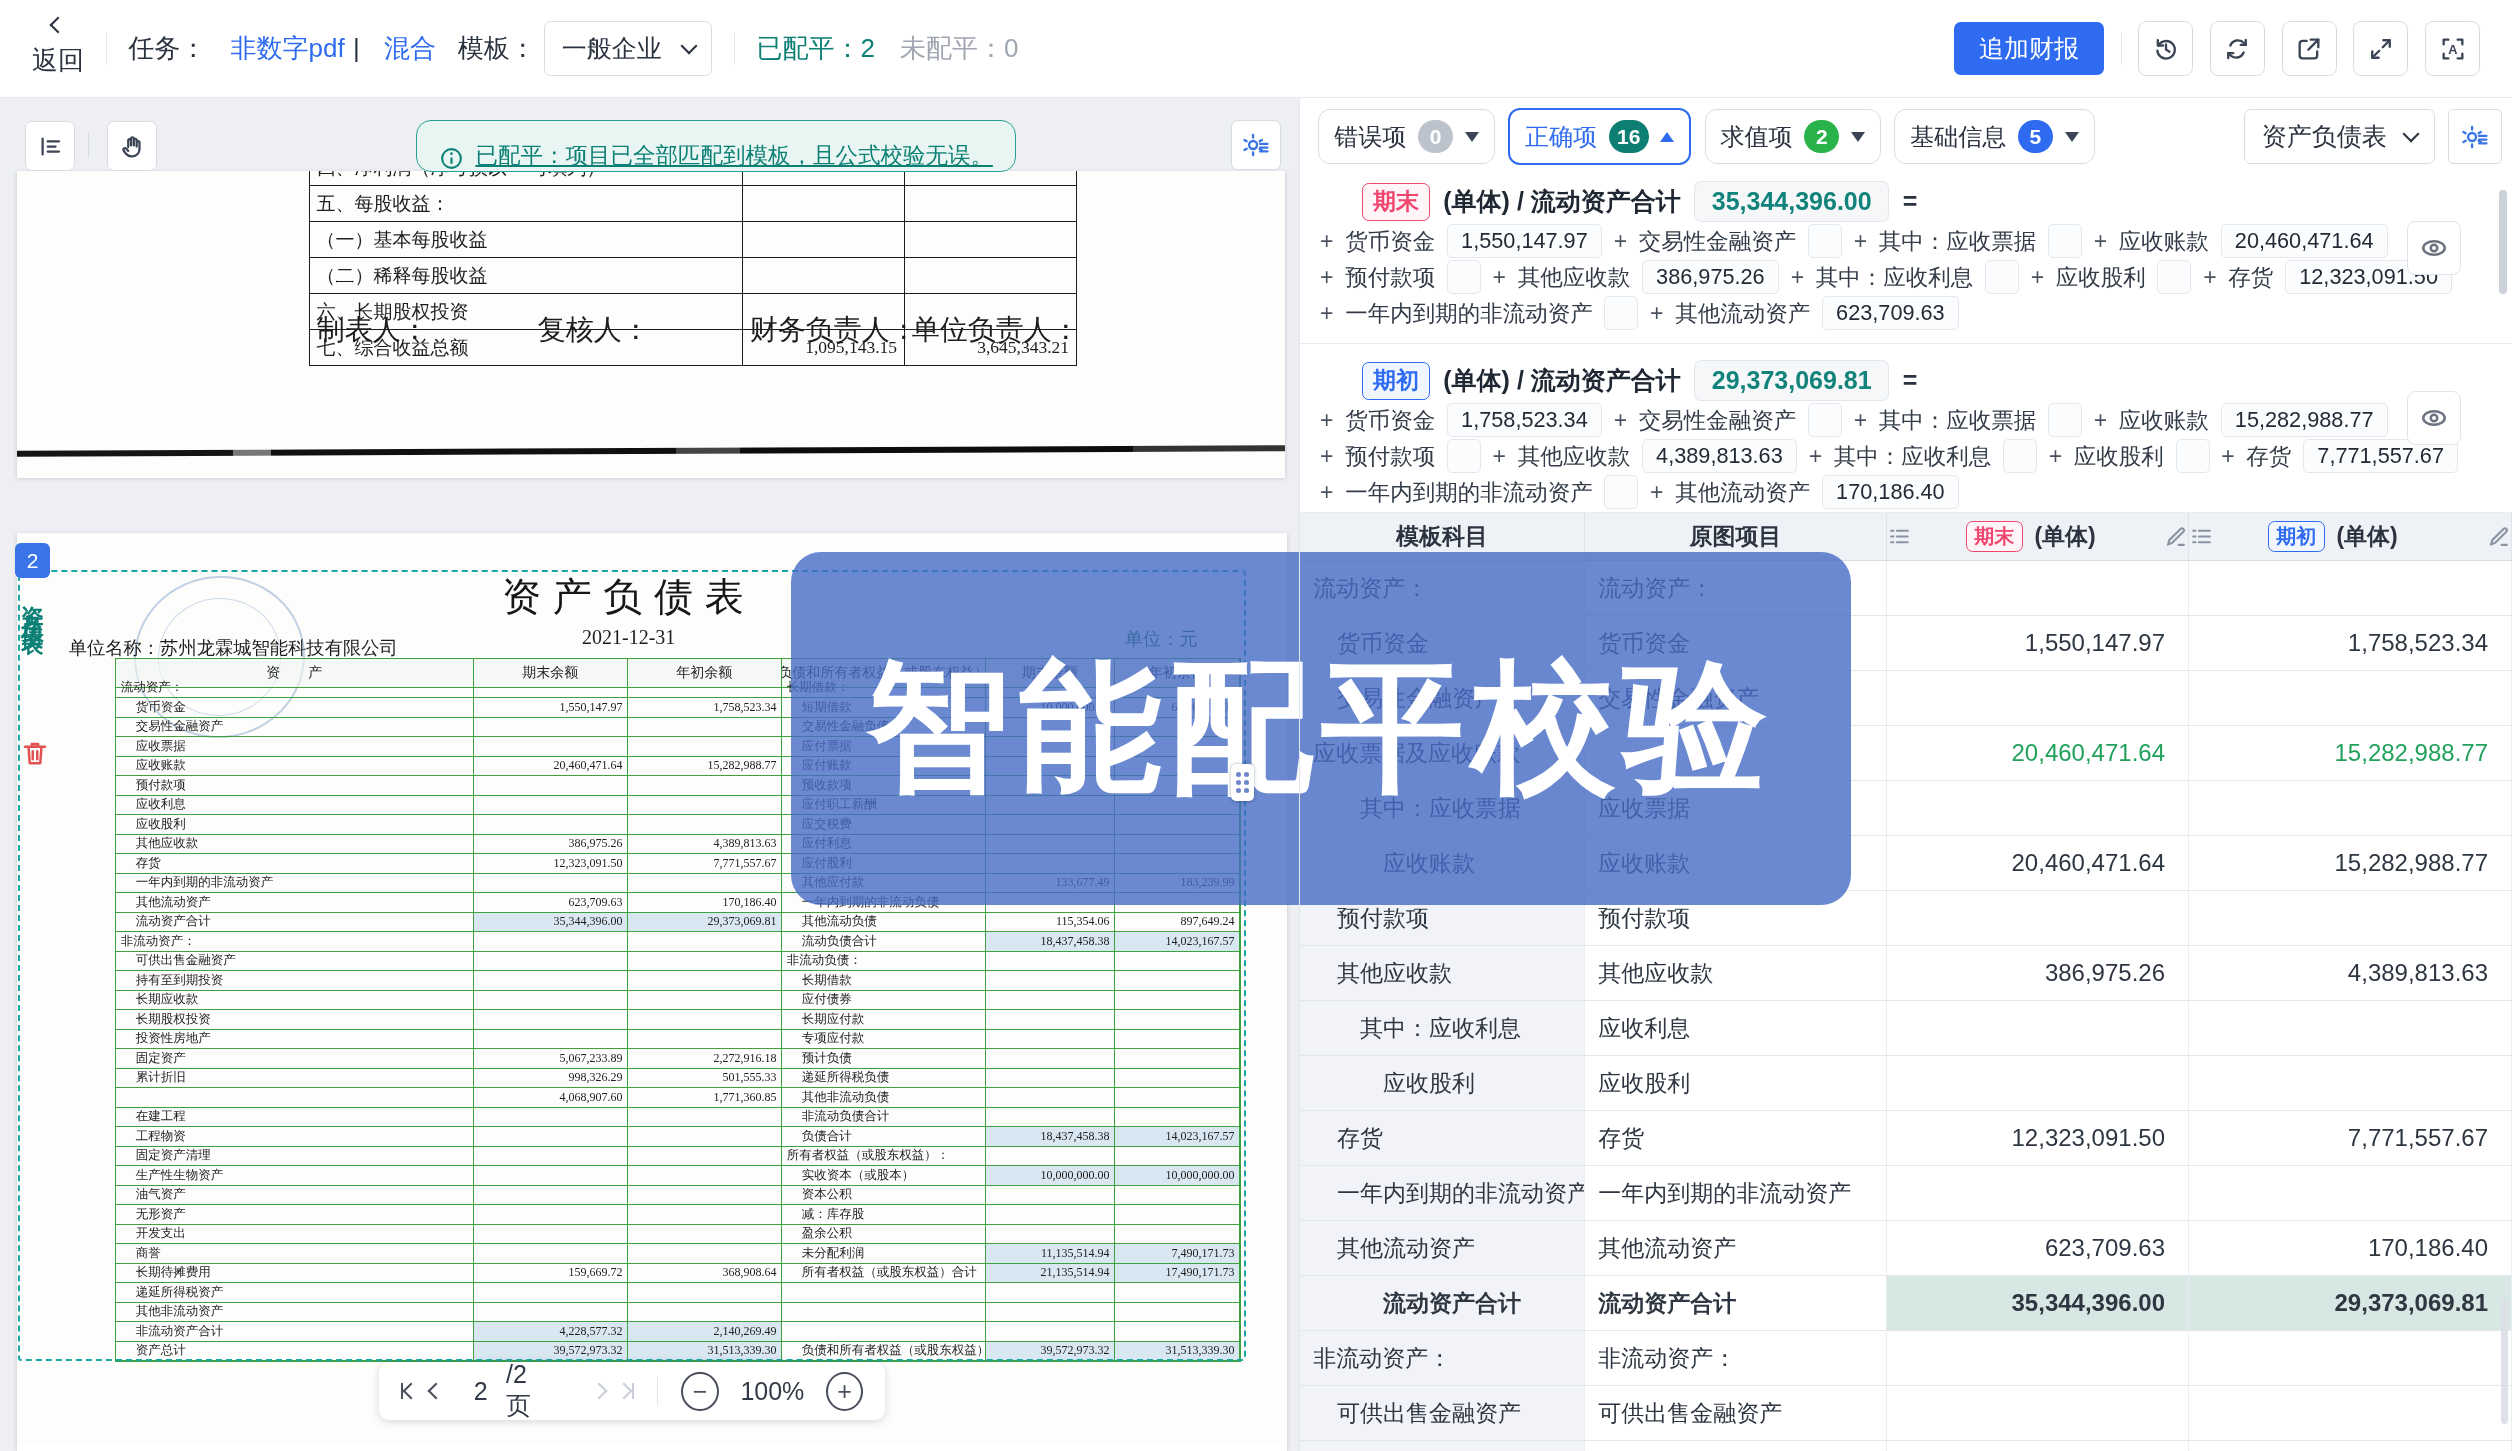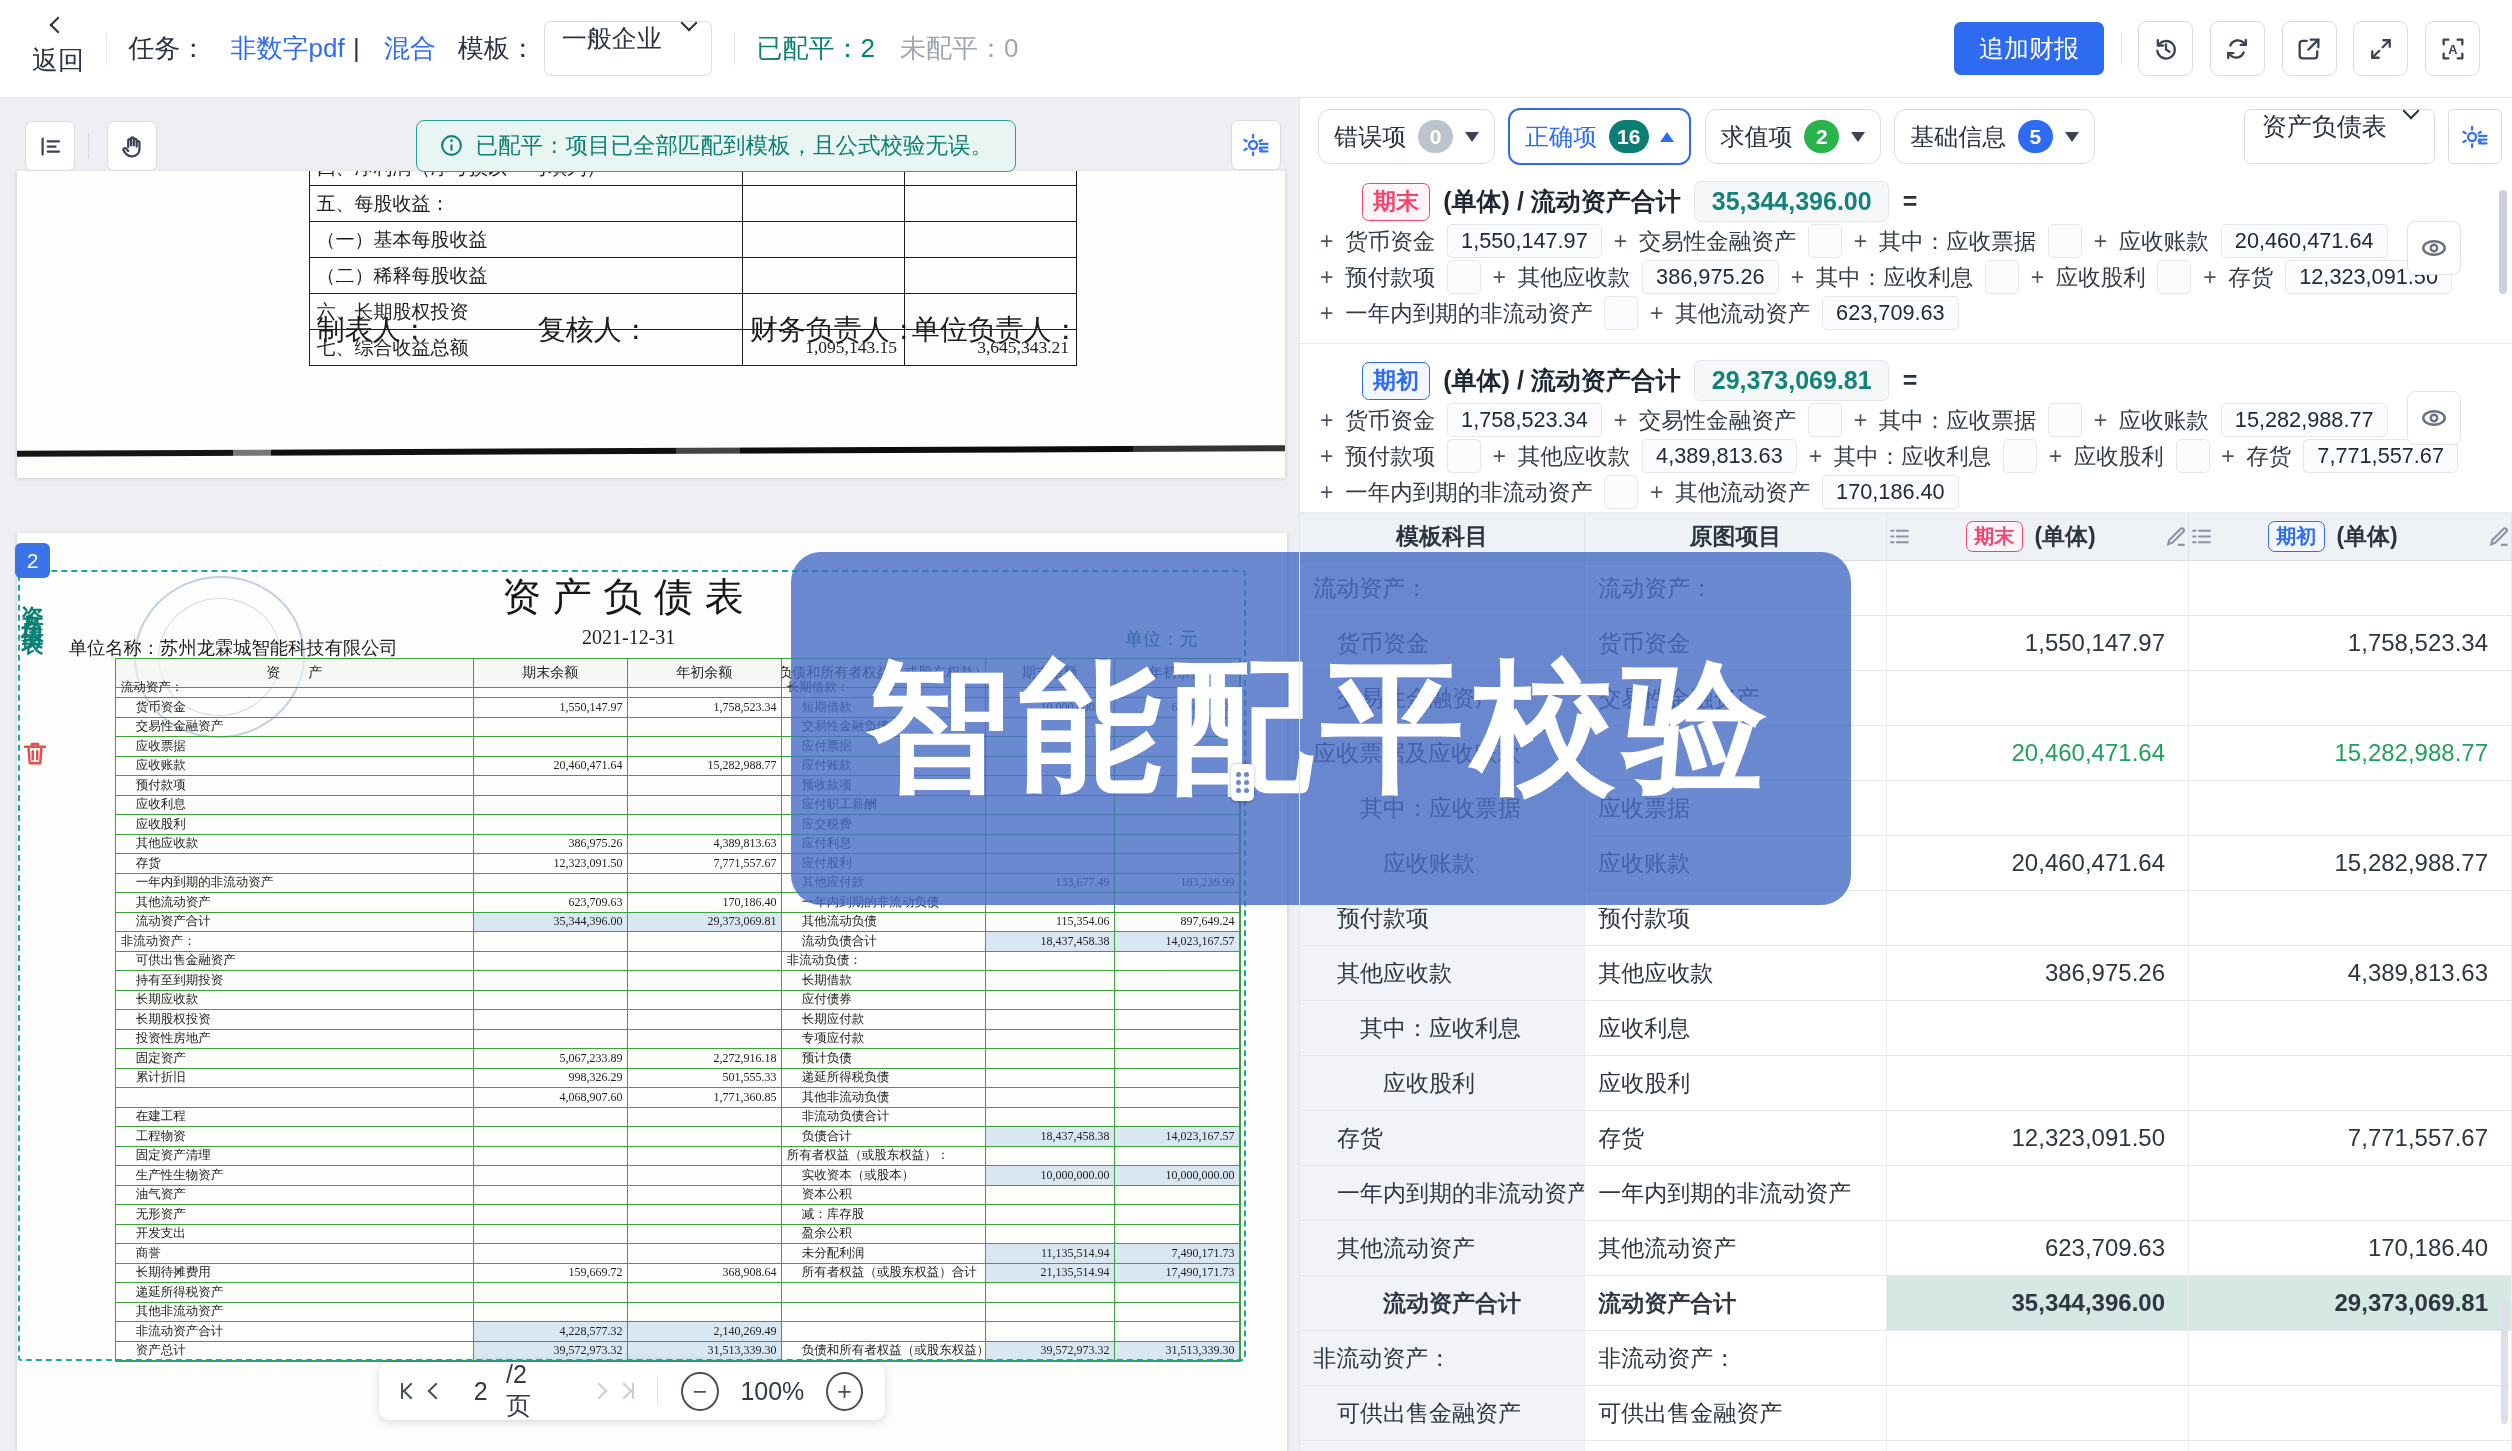--- a/index.html
+++ b/index.html
@@ -8,39 +8,39 @@
   
   .topbar{position:absolute;left:0;top:0;width:2512px;height:98px;background:#fff;
           border-bottom:0.8px solid #e5e8ec;display:flex;align-items:center;padding:0 32px;box-sizing:border-box;gap:21.7px;z-index:70;}
   .tb-back{display:flex;align-items:center;gap:11.7px;font-size:26px;color:#2b3340;cursor:pointer;flex-direction:column;}
   .chv{display:inline-block;width:10px;height:10px;border-right:2.5px solid currentColor;border-bottom:2.5px solid currentColor;}
   .chv.left{transform:rotate(135deg);}
   .chv.down{transform:rotate(45deg);margin-top:-5px;}
   .vdiv{width:0.8px;height:32px;background:#e3e6ea;flex:0 0 auto;}
   .tb-task{display:flex;align-items:center;gap:8.3px;font-size:26px;}
   .blue-text{color:#2e6bf0;margin-left:16px;}
-  .tb-select{display:flex;justify-content:space-between;gap:18.3px;border:1.2px solid #d9dde3;border-radius:6.7px;
+  .tb-select{display:flex;align-items:center;justify-content:space-between;gap:18.3px;border:1.2px solid #d9dde3;border-radius:6.7px;
              height:53px;padding:0 16.7px;min-width:133px;font-size:25px;color:#2b3340;background:#fff;cursor:pointer;}
   .tb-stats{display:flex;align-items:center;gap:25px;font-size:26px;}
   .teal-text{color:#0d8076;}
   .gray-text{color:#a0a6b1;}
   .tb-right{margin-left:auto;display:flex;align-items:center;gap:16.7px;}
   .btn-primary{background:#2e6bf0;color:#fff;font-size:25px;border-radius:6.7px;height:53px;display:flex;align-items:center;
                padding:0 25px;cursor:pointer;}
   .icon-btn{width:53px;height:53px;border:1.2px solid #d8dce2;border-radius:8.3px;background:#fff;display:flex;
             align-items:center;justify-content:center;cursor:pointer;}
   .icon-btn svg{width:28px;height:28px;stroke:#3a4454;stroke-width:2;fill:none;stroke-linecap:round;stroke-linejoin:round;}
   
   .viewer{position:absolute;left:0;top:98px;width:1299px;height:1353px;background:#edeff3;overflow:hidden;}
   .panel-sep{position:absolute;left:1299px;top:98px;width:0.8px;height:1353px;background:#e2e5ea;z-index:65;}
   .vt-btn{position:absolute;width:48px;height:48px;border:1.2px solid #d8dce2;border-radius:6.7px;background:#fff;
           display:flex;align-items:center;justify-content:center;cursor:pointer;z-index:30;}
   .vt-btn svg{width:27px;height:27px;stroke:#3a4454;stroke-width:2;fill:none;stroke-linecap:round;stroke-linejoin:round;}
-  .info-pill{position:absolute;left:416px;top:21.7px;height:50px;border:1.7px solid #27a095;background:#e9f5f2;border-radius:8px;
-             display:flex;align-items:center;gap:11.7px;padding:0 21.7px;color:#0d8076;font-size:22.5px;z-index:30;}
+  .info-pill{position:absolute;left:416px;top:21.7px;height:50px;border:1.7px solid #27a095;background:#e9f5f2;border-radius:15px;
+             display:flex;align-items:flex-end;gap:11.7px;padding:0 21.7px;color:#0d8076;font-size:22.5px;z-index:30;text-decoration:underline;}
   .info-pill svg{width:25px;height:25px;stroke:#0d8076;stroke-width:2;fill:none;}
   
   .page{position:absolute;background:#fdfdfc;box-shadow:0 0.8px 4.2px rgba(40,50,70,.22);}
   .page1{left:16.7px;top:73px;width:1268px;height:307px;overflow:hidden;}
   .page2{left:16.7px;top:435px;width:1270px;height:918px;overflow:hidden;}
   .scan{font-family:"Liberation Serif","DejaVu Serif",serif;color:#1d1d1d;}
   
   .p1-table{position:absolute;left:292px;top:-21.7px;width:766px;border:1.7px solid #1c1c1c;}
   .p1row{display:grid;grid-template-columns:433px 162px 171px;border-bottom:1.7px solid #1c1c1c;height:35px;}
   .p1row:last-child{border-bottom:none;}

